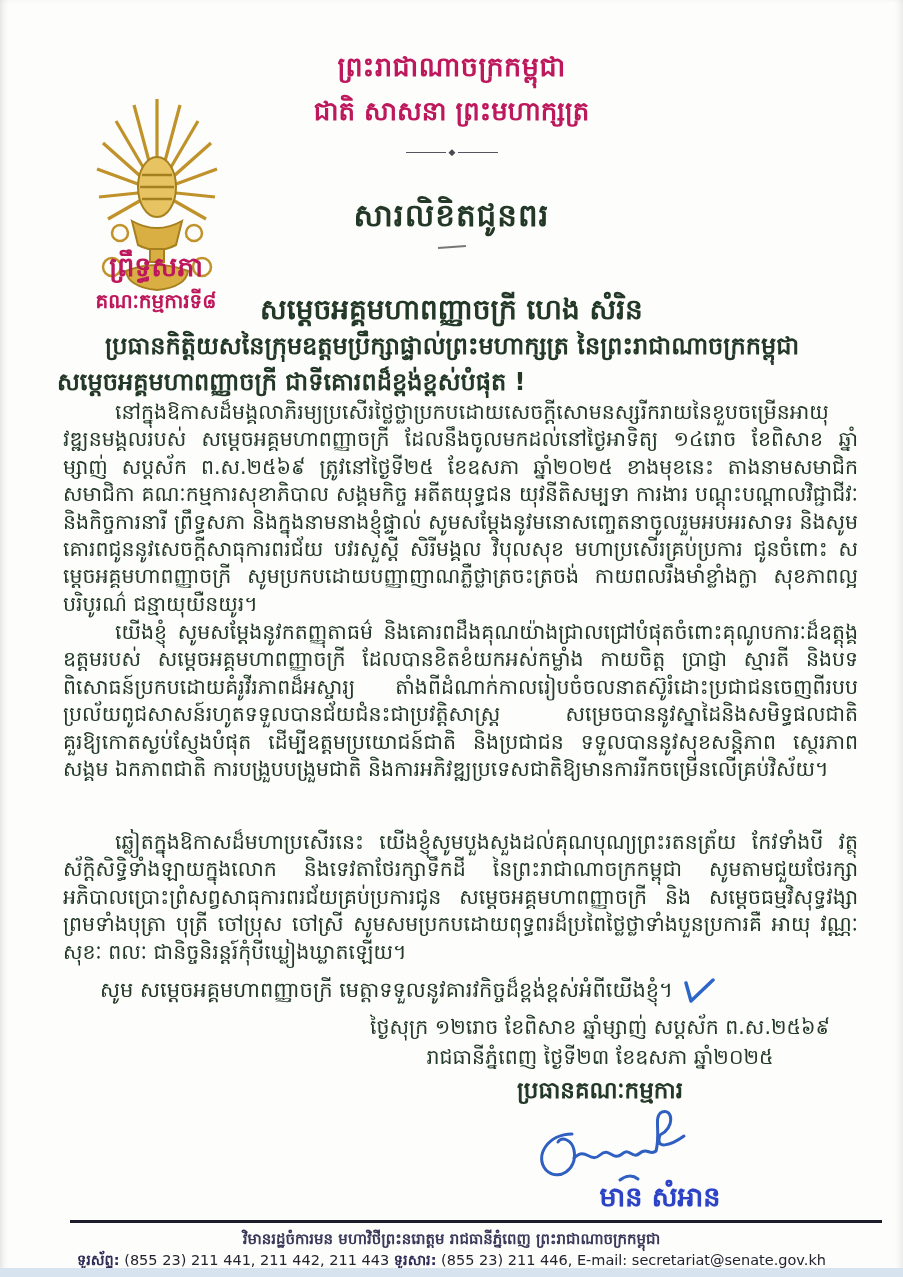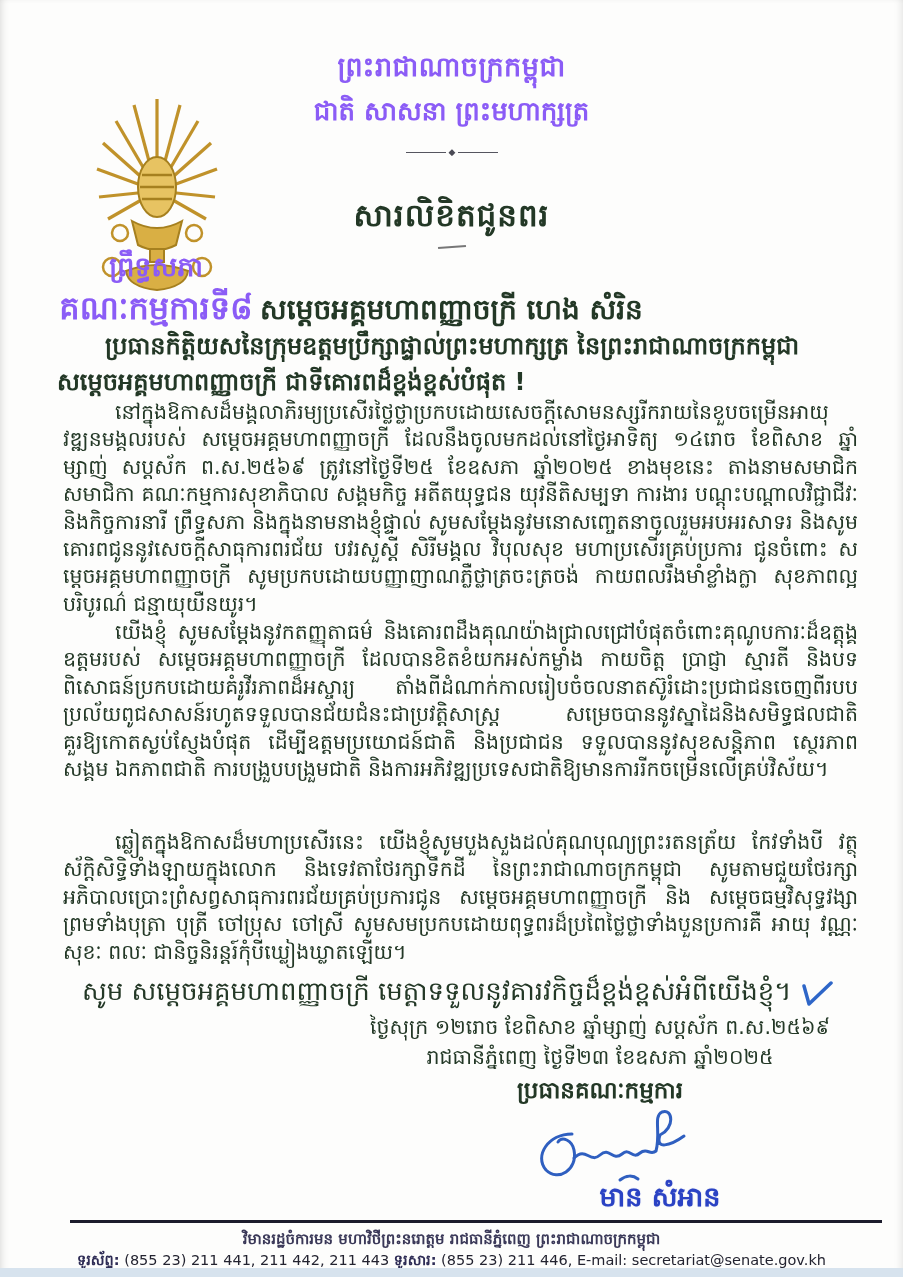--- a/index.html
+++ b/index.html
@@ -8,54 +8,54 @@
     position:relative;
     width:903px; height:1277px;
     margin:0 auto;
     background:#fdfdfc;
     overflow:hidden;
     font-family:"DejaVu Sans", sans-serif;
     box-shadow:inset 6px 0 10px -6px rgba(0,0,0,.18), inset -6px 0 10px -6px rgba(0,0,0,.14);
   }
   .abs { position:absolute; }
   .center { text-align:center; }
-  .navy { color:#8b5cf6; }
+  .navy { color:#be185d; }
   .ink  { color:#233826; }
   .bold { font-weight:bold; }
 
   .kingdom-line1 { top:50px; left:0; width:100%; font-size:27px; letter-spacing:.5px; }
   .kingdom-line2 { top:95px; left:0; width:100%; font-size:26px; }
   .header-ornament { top:148px; left:406px; width:92px; display:flex; align-items:center; color:#4a4a55; }
   .header-ornament .rule { flex:1; border-top:1.5px solid #55555f; }
   .header-ornament .gem  { font-size:9px; padding:0 3px; line-height:1; }
 
   .emblem { top:90px; left:92px; width:130px; height:212px; }
 
   .senate-label     { top:250px; left:50px;  width:212px; font-size:27px; }
-  .commission-label { top:288px; left:30px;  width:252px; font-size:32px;text-align:center; }
+  .commission-label { top:288px; left:30px;  width:252px; font-size:20px;text-align:center; }
 
   .letter-title    { top:196px; left:0; width:100%; font-size:31px; letter-spacing:1px; }
   .title-ornament  { top:246px; left:438px; width:28px; border-top:2px solid #777; transform:rotate(-4deg); }
   .salutation      { top:258px; left:0; width:100%; font-size:25px; }
   .recipient-name  { top:292px; left:0; width:100%; font-size:28px; }
 
   .recipient-title-line { top:331px; left:57px; width:800px; font-size:24px; line-height:30px;margin-left:48px; }
   .honorific-line       { top:367px; left:57px; width:800px; font-size:24px; }
 
   .body-para {
     left:63px; width:795px;
     font-size:20.5px; line-height:27.4px;
     text-align:justify; text-indent:52px;
     overflow:hidden;
   }
   .para1 { top:399px;  height:222px; }
   .para2 { top:619px;  height:196px; }
   .para3 { top:829px;  height:142px; }
 
-  .closing-line { top:975px; left:82px; width:760px; font-size:26px; white-space:nowrap; }
+  .closing-line { top:975px; left:100px; width:760px; font-size:21px; white-space:nowrap; }
   .check-icon { display:inline-block; vertical-align:-8px; margin-left:8px; }
 
   .date-block { left:340px; width:520px; }
   .date-lunar  { top:1014px; font-size:20.5px; }
   .date-place  { top:1044px; font-size:20.5px; }
   .signer-title{ top:1076px; font-size:23px;text-align:center; }
 
   .signature { top:1098px; left:520px; width:210px; height:92px; }
   .signer-name { top:1180px; left:545px; width:230px; font-size:27px; color:#2b43c4; text-shadow:0 0 1px rgba(43,67,196,.4); }
 

